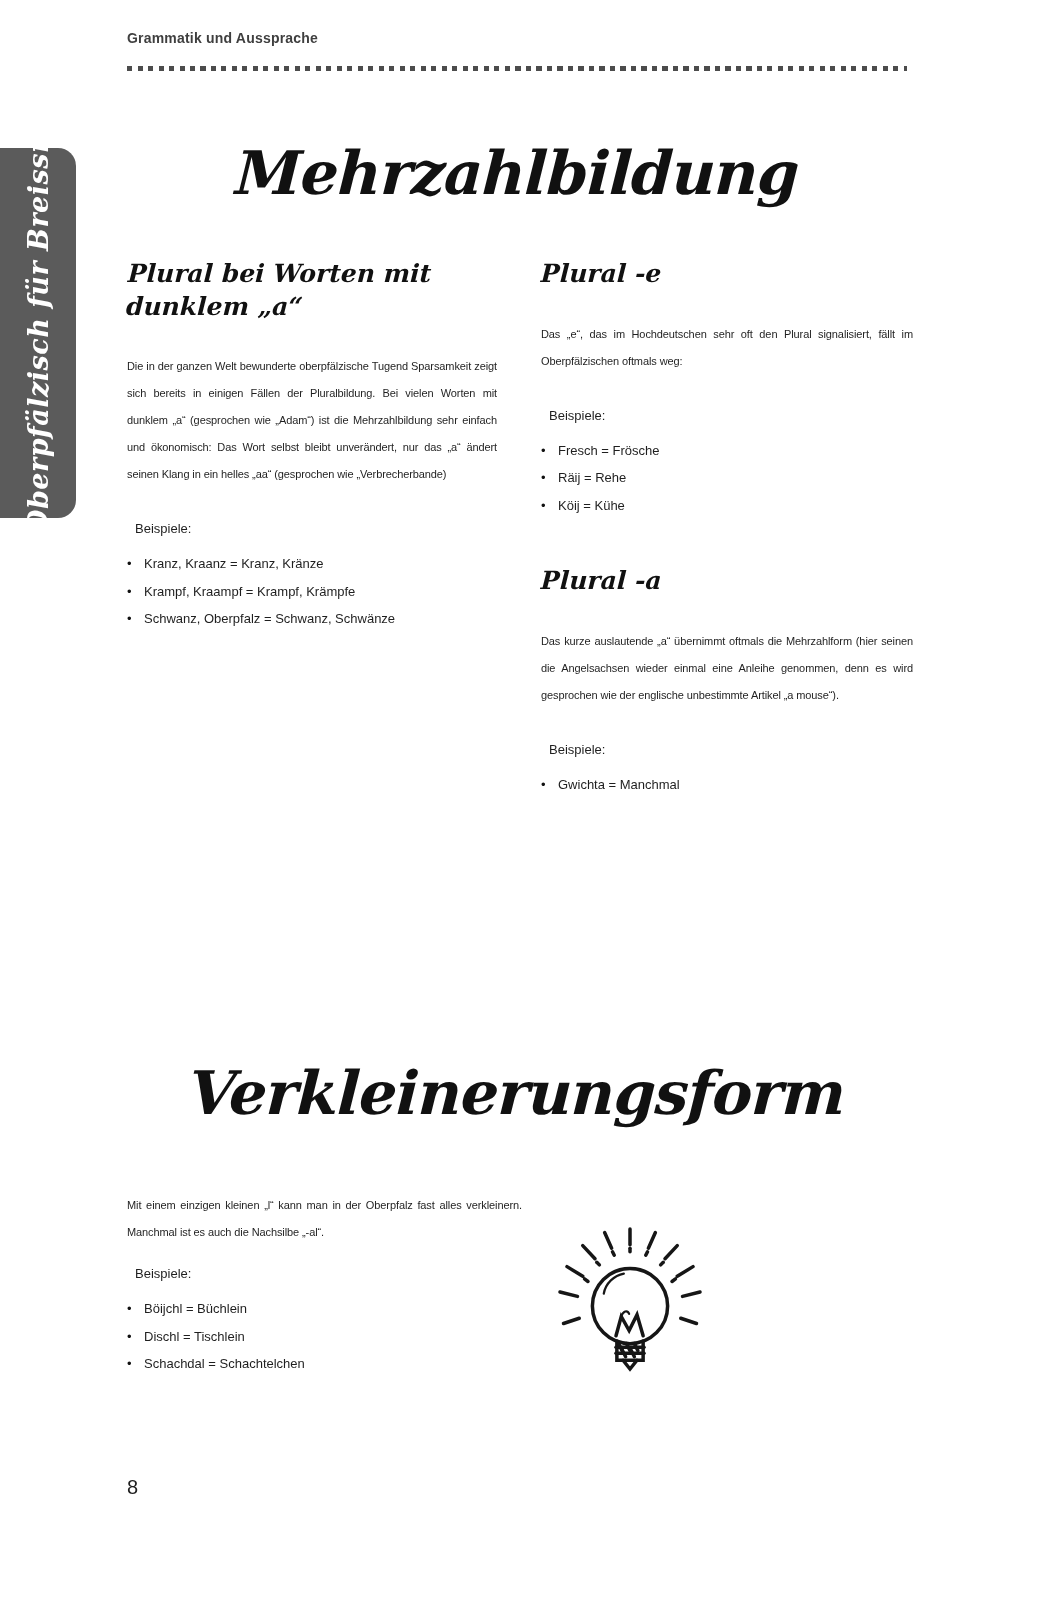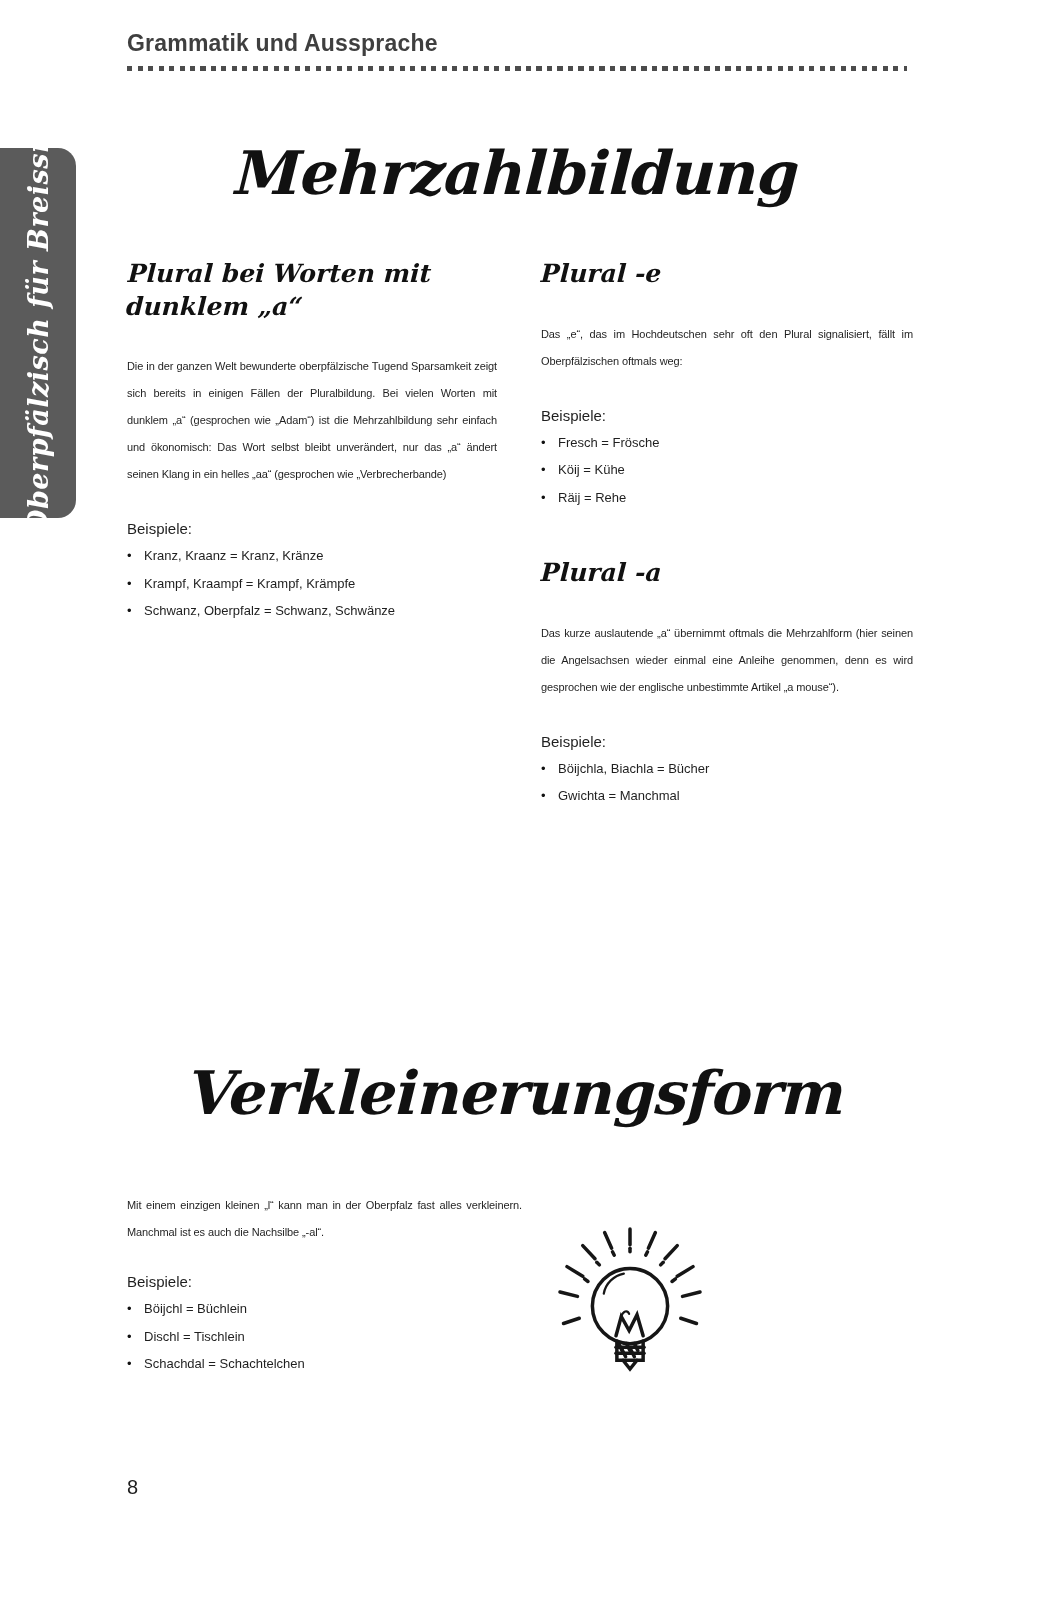--- a/index.html
+++ b/index.html
@@ -7,21 +7,21 @@
     position:relative;
     width:1063px; height:1615px;
     background:#ffffff;
     overflow:hidden;
     font-family:"Liberation Sans", sans-serif;
     color:#1f1f1f;
   }
 
   .running-head {
     position:absolute; left:127px; top:30px;
-    font-size:23px; font-weight:bold; color:#3f3f3f;
+    font-size:14px; font-weight:bold; color:#3f3f3f;
     letter-spacing:0.2px;
   }
   .dotted-rule {
     position:absolute; left:127px; top:66px;
     width:780px; height:5px;
     background:repeating-linear-gradient(to right, #4c4c4c 0 5px, transparent 5px 10.5px);
   }
 
   .sidebar-tab {
     position:absolute; left:0; top:148px;
@@ -65,35 +65,35 @@
   .mt-gap { margin-top:46px; }
 
   .body {
     font-size:11px; line-height:27px;
     letter-spacing:-0.1px;
     text-align:justify;
     margin:0 0 27px 0;
     hyphens:auto;
   }
   .examples-label {
-    font-size:15px; line-height:27px;
-    margin:0;
+    font-size:13px; line-height:27px;
+    margin:8px;
   }
   ul.examples {
     list-style:none; margin:0 0 0 0; padding:0;
     font-size:13px; line-height:27.5px;
   }
   ul.examples li { position:relative; padding-left:17px; }
   ul.examples li::before {
     content:"•"; position:absolute; left:0; top:0;
     color:#111;
   }
 
   .verklein-text { position:absolute; left:127px; top:1192px; width:395px; }
-  .verklein-text .body { margin-bottom:22px; }
+  .verklein-text .body { margin-bottom:14px; }
 
   .bulb-wrap { position:absolute; left:540px; top:1222px; width:180px; height:175px; }
 
   .page-number {
     position:absolute; left:127px; top:1476px;
     font-size:20px; color:#1f1f1f;
   }
 </style>
 </head>
 <body>
@@ -119,29 +119,28 @@
       <li>Schwanz, Oberpfalz = Schwanz, Schwänze</li>
     </ul>
   </div>
 
   <div class="col right-col">
     <h2 class="script-heading">Plural -e</h2>
     <p class="body">Das „e“, das im Hochdeutschen sehr oft den Plural signalisiert, fällt im Oberpfälzischen oftmals weg:</p>
     <p class="examples-label">Beispiele:</p>
     <ul class="examples">
       <li>Fresch = Frösche</li>
+      <li>Räij = Rehe</li>
       <li>Köij = Kühe</li>
-      <li>Räij = Rehe</li>
     </ul>
 
     <h2 class="script-heading mt-gap">Plural -a</h2>
     <p class="body">Das kurze auslautende „a“ übernimmt oftmals die Mehrzahlform (hier seinen die Angelsachsen wieder einmal eine Anleihe genommen, denn es wird gesprochen wie der englische unbestimmte Artikel „a mouse“).</p>
     <p class="examples-label">Beispiele:</p>
     <ul class="examples">
-      <li>Böijchla, Biachla = Bücher</li>
       <li>Gwichta = Manchmal</li>
     </ul>
   </div>
 
   <h1 class="main-title title-2">Verkleinerungsform</h1>
 
   <div class="verklein-text">
     <p class="body">Mit einem einzigen kleinen „l“ kann man in der Oberpfalz fast alles verkleinern. Manchmal ist es auch die Nachsilbe „-al“.</p>
     <p class="examples-label">Beispiele:</p>
     <ul class="examples">

